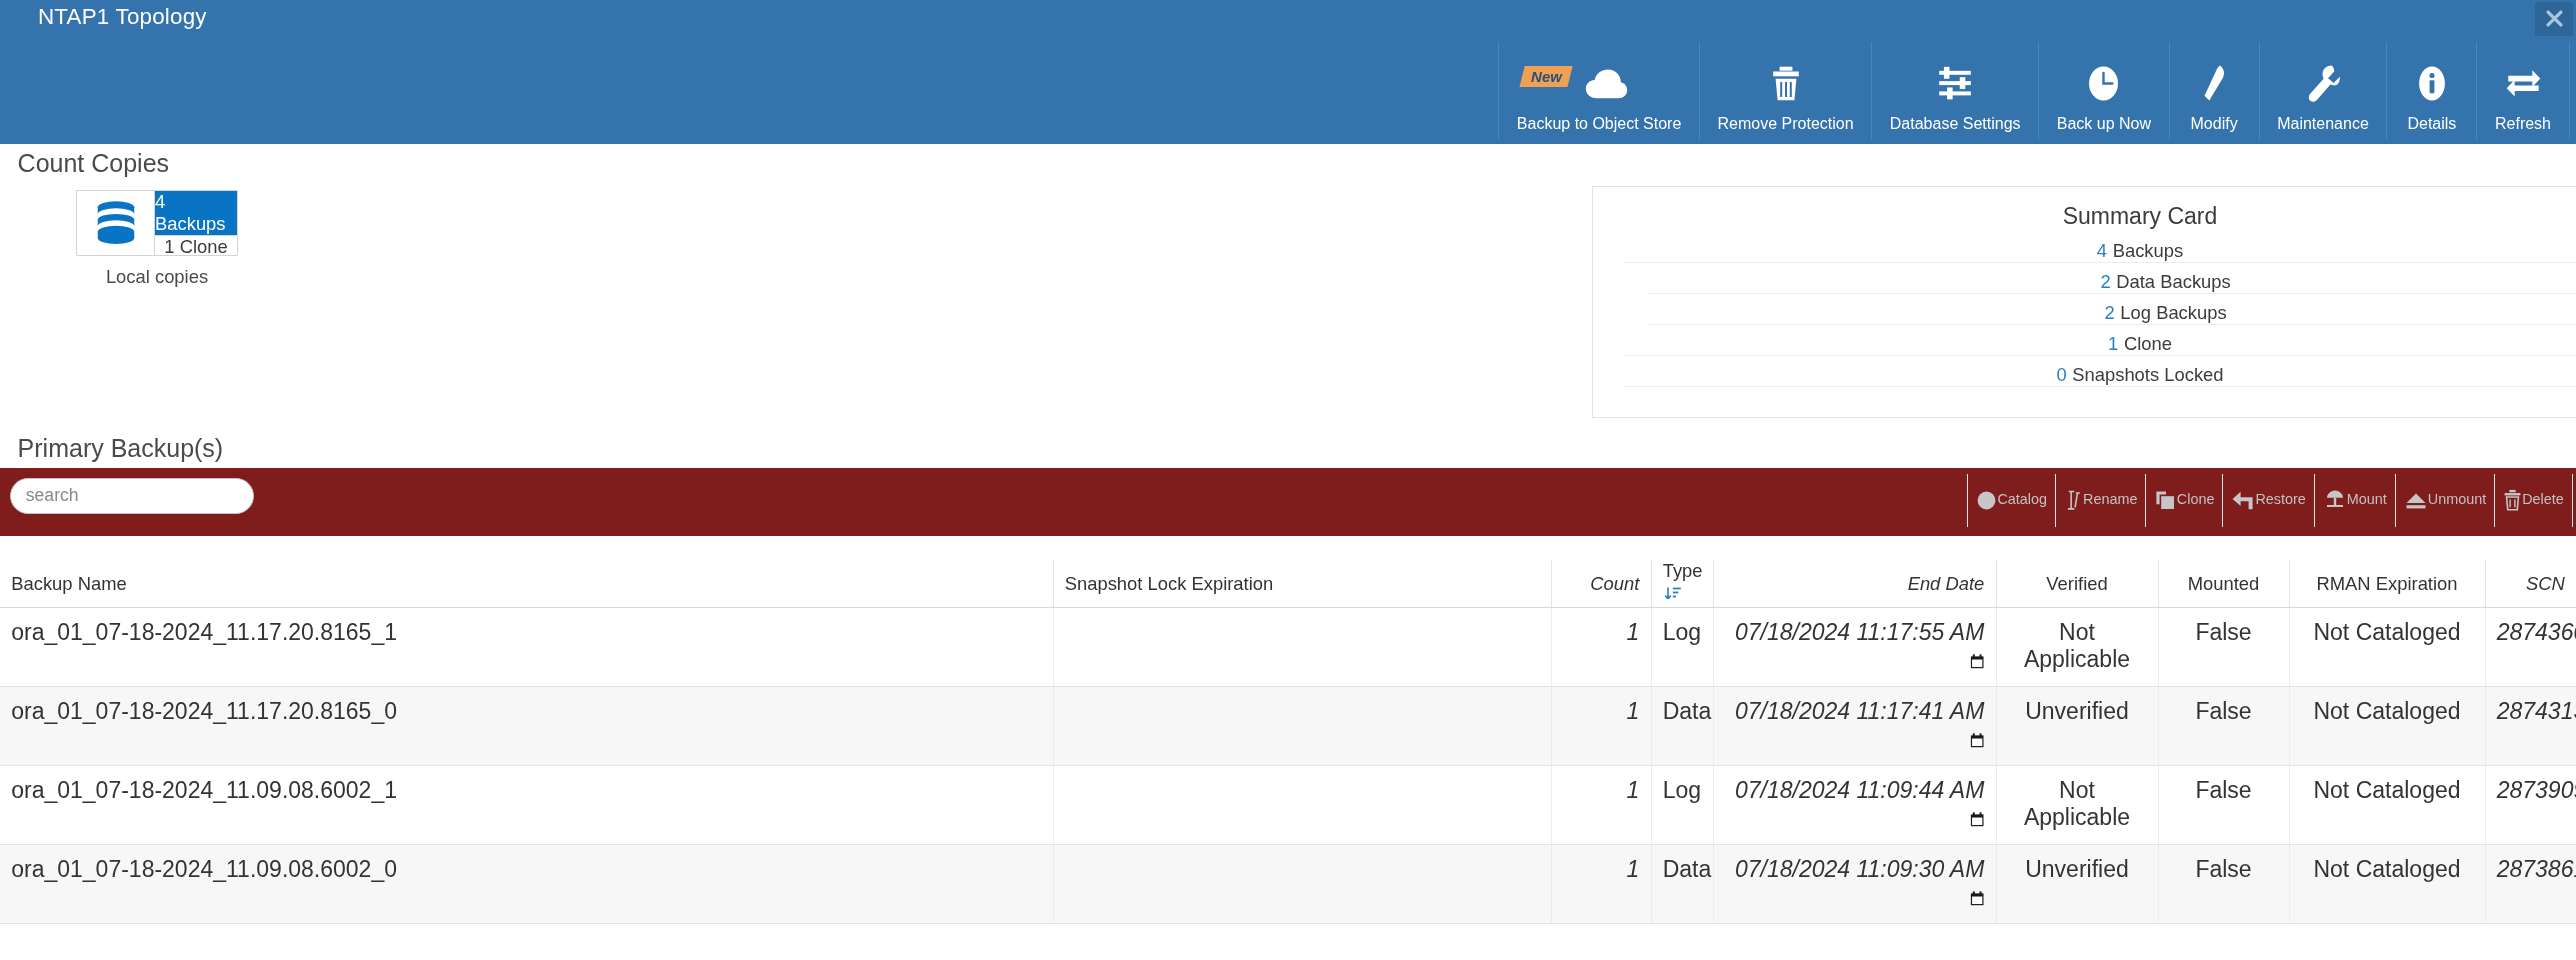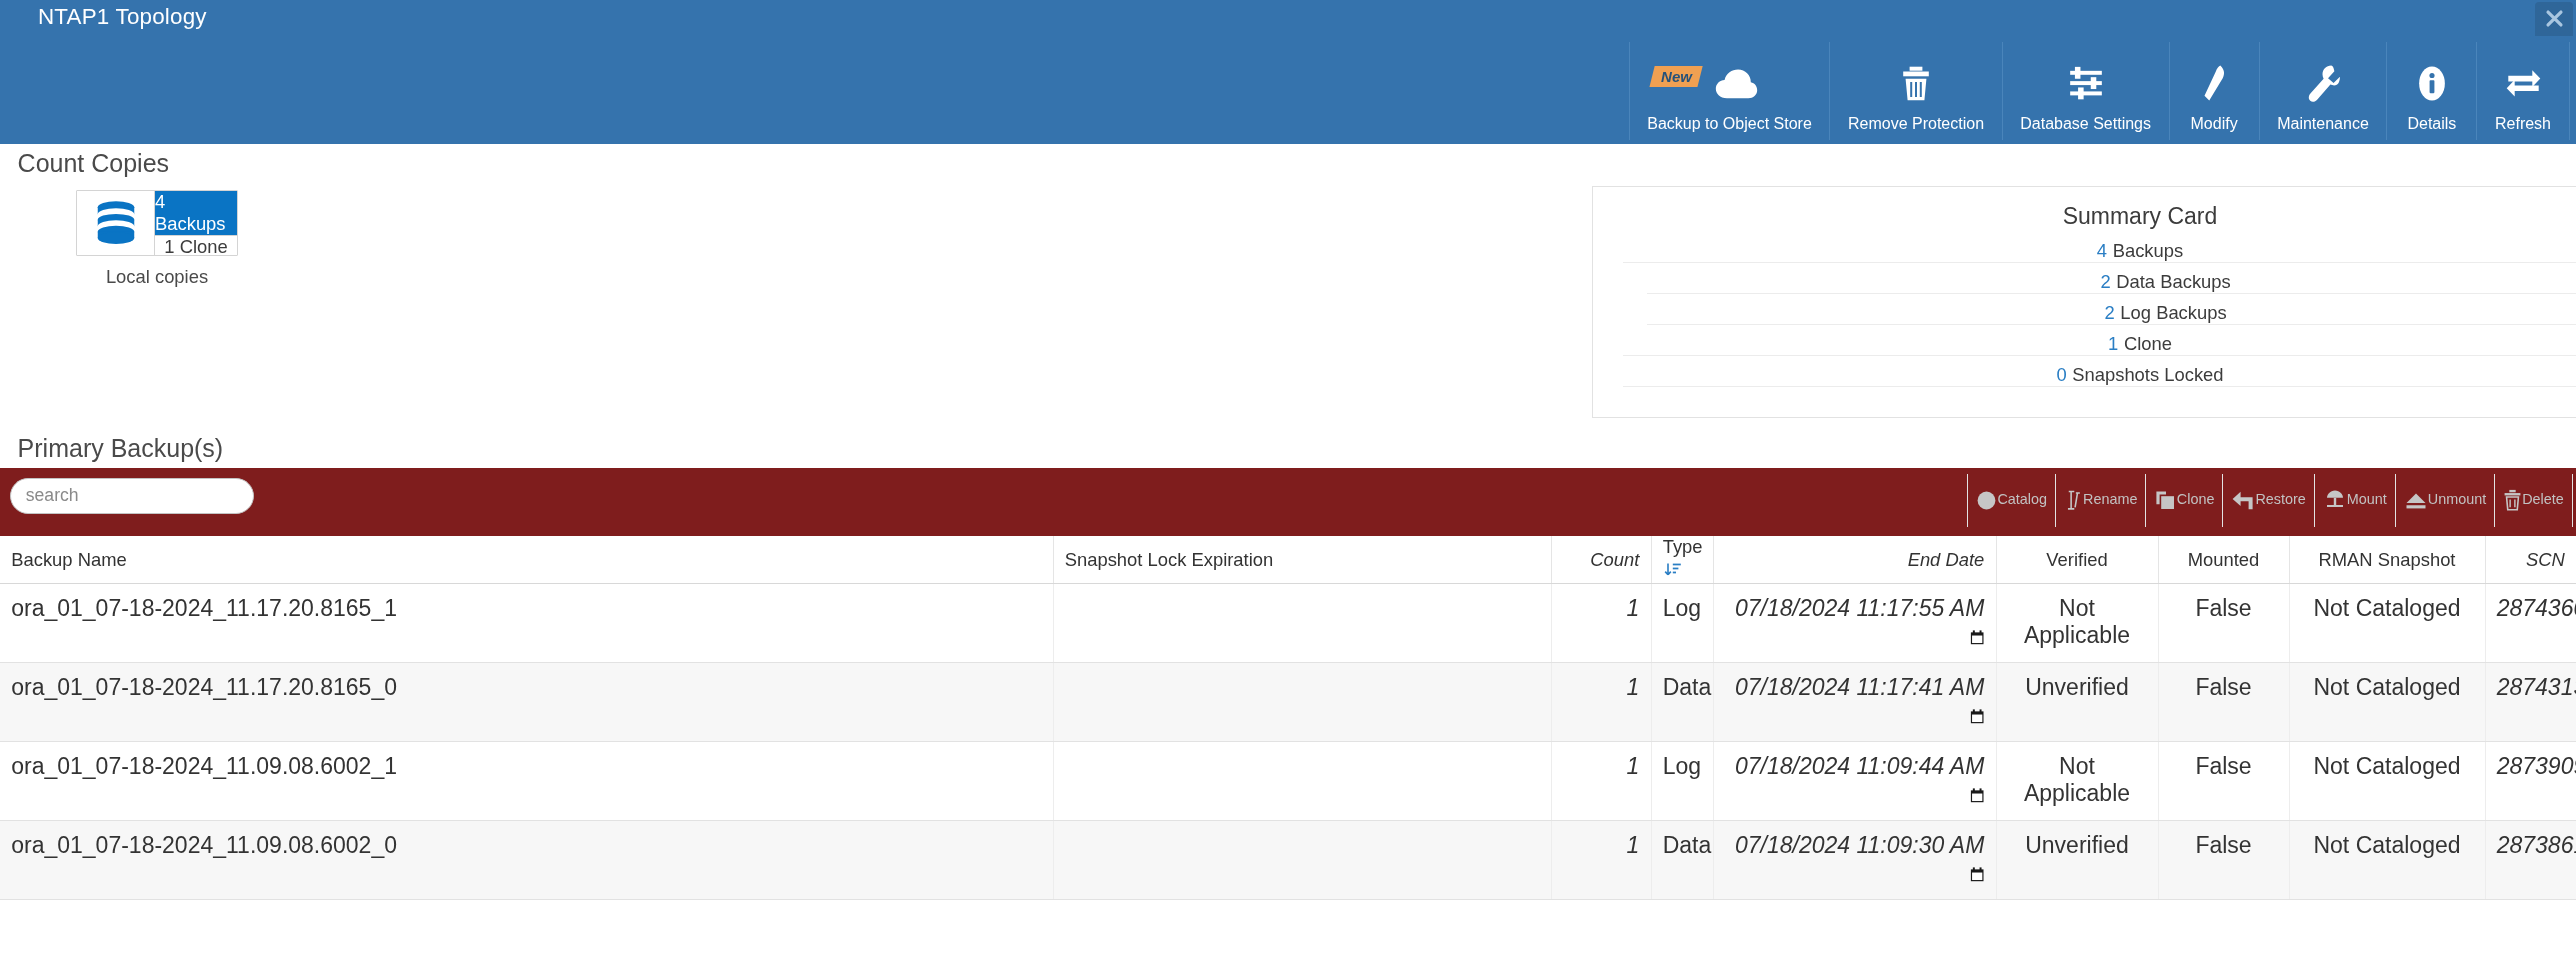--- a/index.html
+++ b/index.html
@@ -165,21 +165,21 @@
     cursor: default; opacity: 1;
   }
   .ra-item:last-child { border-right: 0.8px solid #e3e3e3; }
   .ra-icon {
     height: 32px; display: flex; align-items: center; justify-content: center;
   }
   .ra-label { font-size: 14.4px; color: #c2c2c2; white-space: nowrap; line-height: 17.6px; }
 
   
   #backups-table {
-    position: absolute; left: 0; top: 536px;
+    position: absolute; left: 0; top: 560px;
     width: 2576px;
     border-collapse: collapse;
     table-layout: fixed;
     background: #ffffff;
   }
   #backups-table th {
     font-weight: normal;
     font-size: 18.4px; color: #333333;
     border-right: 0.8px solid #e5e5e5;
     border-bottom: 0.8px solid #d8d8d8;
@@ -253,20 +253,29 @@
           <rect x="4" y="19" width="40" height="5" fill="#ffffff"></rect>
           <rect x="4" y="32" width="40" height="5" fill="#ffffff"></rect>
           <rect x="10" y="1" width="7" height="15" fill="#ffffff"></rect>
           <rect x="30" y="14" width="7" height="15" fill="#ffffff"></rect>
           <rect x="14" y="27" width="7" height="15" fill="#ffffff"></rect>
         </svg>
       </div>
       <div class="tb-label">Database Settings</div>
     </div>
 
+    <div class="tb-item">
+      <div class="tb-icon">
+        <svg width="37" height="37" viewBox="0 0 46 46">
+          <ellipse cx="23" cy="23" rx="18" ry="21" fill="#ffffff"></ellipse>
+          <path d="M23 10 v13 h11" stroke="#3573ad" stroke-width="3" fill="none" stroke-linecap="round"></path>
+        </svg>
+      </div>
+      <div class="tb-label">Back up Now</div>
+    </div>
 
     <div class="tb-item">
       <div class="tb-icon">
         <svg width="32" height="38" viewBox="0 0 40 48">
           <path fill="#ffffff" d="M28 2 C33 7 34 12 31 18 L14 46 L8 40 L22 10 C24 5 26 3 28 2 Z"></path>
         </svg>
       </div>
       <div class="tb-label">Modify</div>
     </div>
 
@@ -471,21 +480,21 @@
       <th class="col-r">Count</th>
       <th class="col-l th-sorted"><span>Type</span><span class="sort-ico"><svg width="17.6" height="16" viewBox="0 0 22 20">
               <path d="M5 2 v13 M5 16 l-3.5 -4 M5 16 l3.5 -4" stroke="#2a7ec4" stroke-width="2" fill="none"></path>
               <rect x="11" y="2" width="10" height="2.2" fill="#2a7ec4"></rect>
               <rect x="11" y="7" width="7" height="2.2" fill="#2a7ec4"></rect>
               <rect x="11" y="12" width="4" height="2.2" fill="#2a7ec4"></rect>
             </svg></span></th>
       <th class="col-r">End Date</th>
       <th class="col-c">Verified</th>
       <th class="col-c">Mounted</th>
-      <th class="col-c">RMAN Snapshot</th>
+      <th class="col-c">RMAN Expiration</th>
       <th class="col-r">SCN</th>
     </tr>
   </thead>
   <tbody>
 
     <tr>
       <td class="col-l">ora_01_07-18-2024_11.17.20.8165_1</td>
       <td class="col-l"></td>
       <td class="col-r">1</td>
       <td class="col-l">Log</td>

